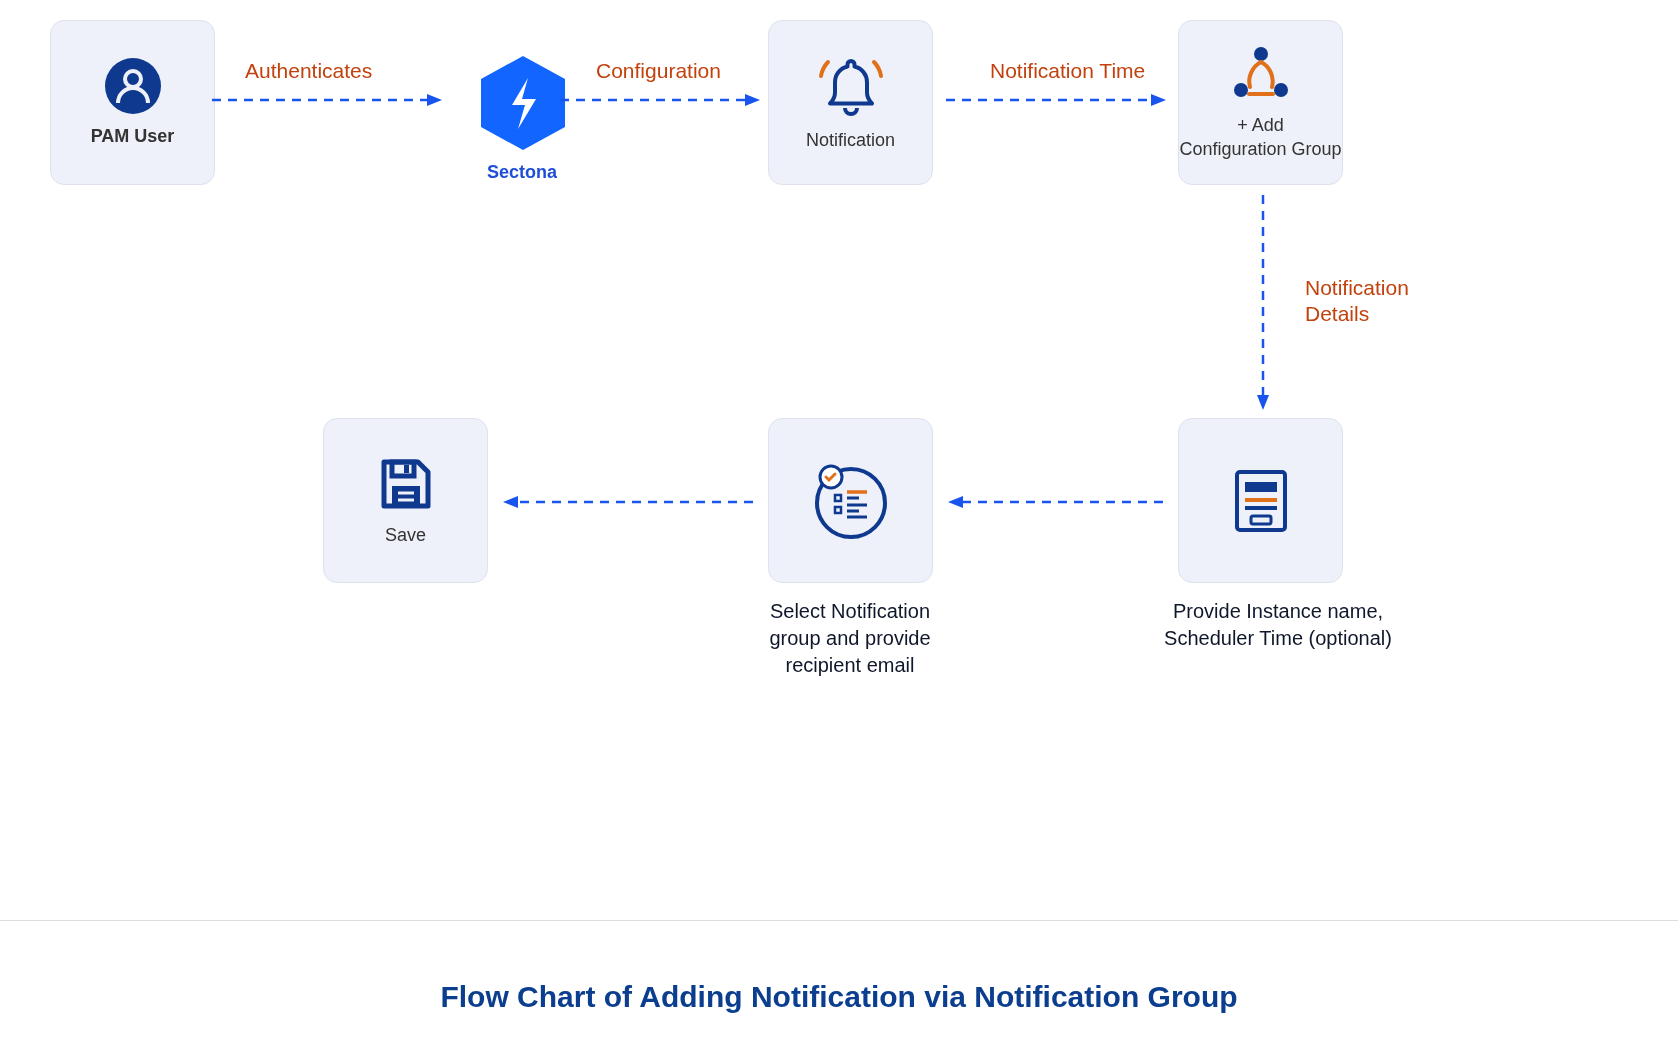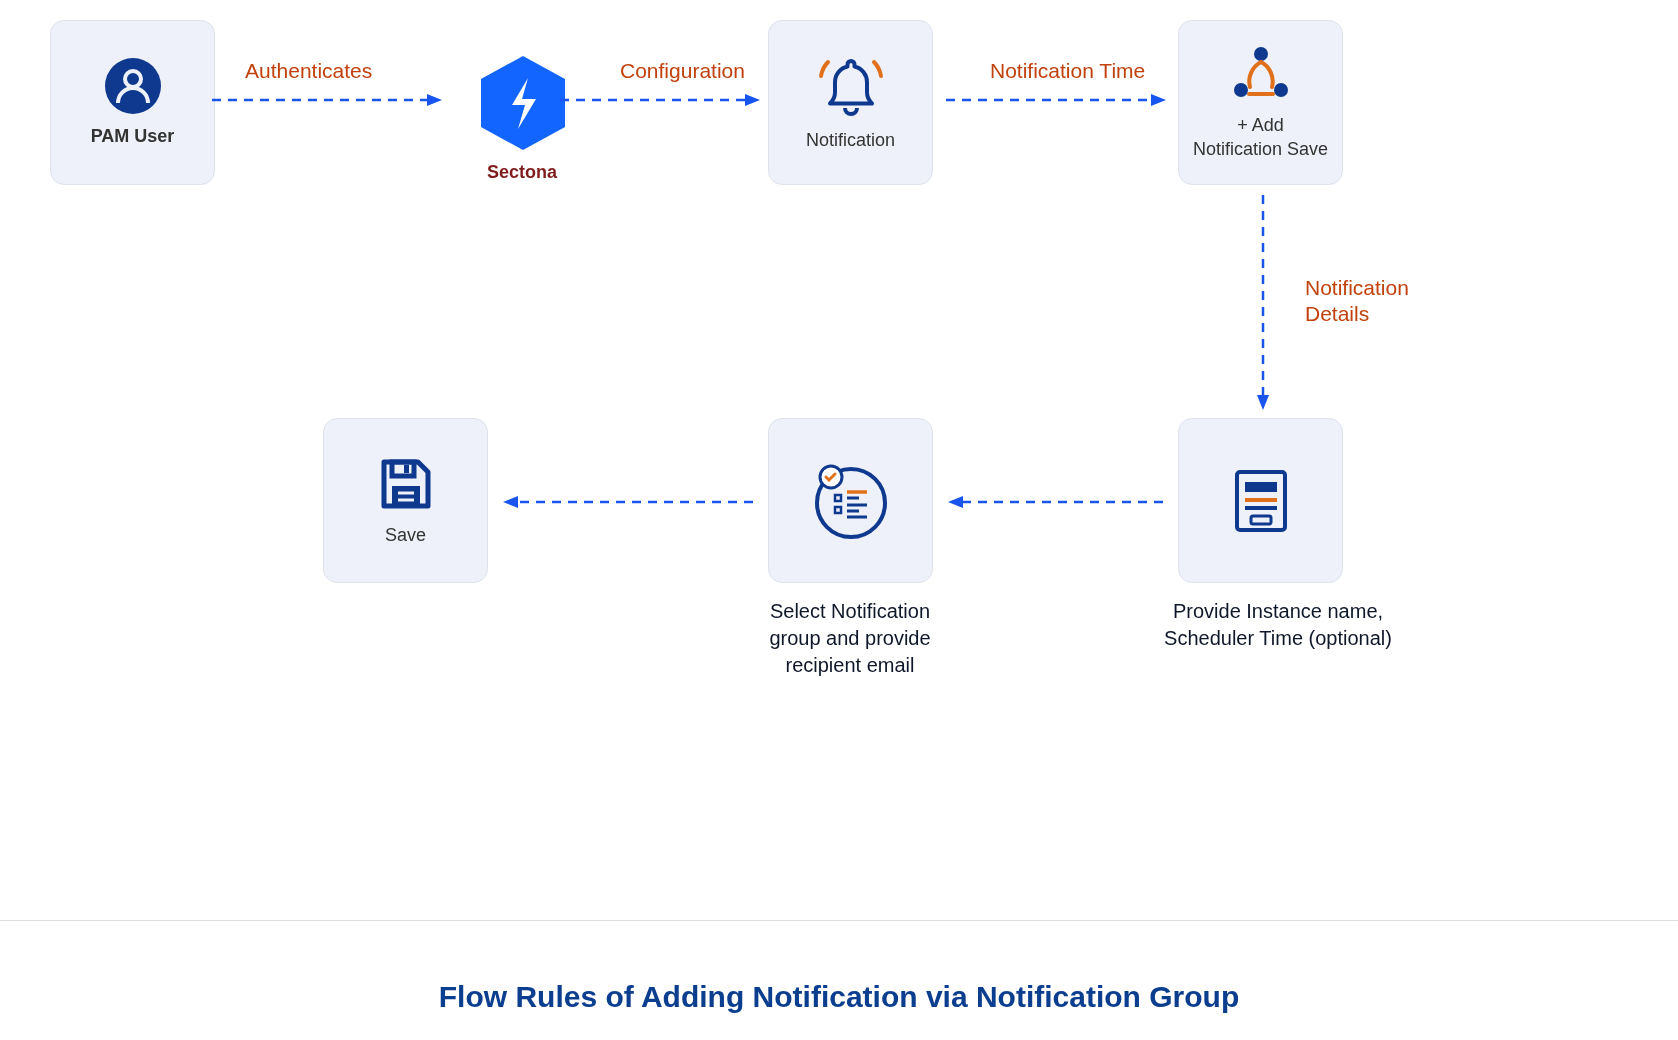--- a/index.html
+++ b/index.html
@@ -41,21 +41,21 @@
   }
   .edge-label {
     position: absolute;
     font-size: 21px;
     color: #c2410c;
     text-align: center;
     line-height: 1.25;
   }
   .sectona-label {
     font-size: 18px;
-    color: #7f1d1d;
+    color: #1d4ed8;
     font-weight: 700;
     position: absolute;
   }
   .footer-title {
     position: absolute;
     font-size: 30px;
     color: #0B3E8F;
     font-weight: 700;
     text-align: center;
   }
@@ -104,25 +104,25 @@
 <div class="node-box" style="left:1178px; top:20px;">
   <svg width="64" height="60" viewBox="0 0 64 60">
     <circle cx="32" cy="10" r="7" fill="#0F398F"></circle>
     <circle cx="12" cy="46" r="7" fill="#0F398F"></circle>
     <circle cx="52" cy="46" r="7" fill="#0F398F"></circle>
     <path d="M21 43 A22 22 0 0 1 32 18" fill="none" stroke="#E0701A" stroke-width="4" stroke-linecap="round"></path>
     <path d="M32 18 A22 22 0 0 1 43 43" fill="none" stroke="#E0701A" stroke-width="4" stroke-linecap="round"></path>
     <path d="M20 50 L44 50" fill="none" stroke="#E0701A" stroke-width="4" stroke-linecap="round"></path>
   </svg>
   <div class="node-label-inside" style="white-space:pre-line;">+ Add
-Notification Save</div>
+Configuration Group</div>
 </div>
 
 <div class="edge-label" style="left:245px; top:58px;">Authenticates</div>
-<div class="edge-label" style="left:620px; top:58px;">Configuration</div>
+<div class="edge-label" style="left:596px; top:58px;">Configuration</div>
 <div class="edge-label" style="left:990px; top:58px;">Notification Time</div>
 
 <div class="edge-label" style="left:1305px; top:275px; white-space:pre-line; text-align:left;">Notification
 Details</div>
 
 <div class="node-box" style="left:1178px; top:418px;">
   <svg width="60" height="70" viewBox="0 0 60 70">
     <rect x="6" y="6" width="48" height="58" rx="3" fill="none" stroke="#0F398F" stroke-width="4"></rect>
     <rect x="14" y="16" width="32" height="10" fill="#0F398F"></rect>
     <line x1="14" y1="34" x2="46" y2="34" stroke="#E0701A" stroke-width="4"></line>
@@ -188,13 +188,13 @@
   <polygon points="15,4 0,10 15,16" fill="#1854ED"></polygon>
 </svg>
 
 <svg class="arrow" style="left:503px; top:492px;" width="250" height="20">
   <line x1="250" y1="10" x2="15" y2="10" stroke="#1854ED" stroke-width="2.5" stroke-dasharray="9 7"></line>
   <polygon points="15,4 0,10 15,16" fill="#1854ED"></polygon>
 </svg>
 
 <div class="separator" style="top:920px;"></div>
 
-<div class="footer-title" style="left:0; right:0; top:980px;">Flow Rules of Adding Notification via Notification Group</div>
+<div class="footer-title" style="left:0; right:0; top:980px;">Flow Chart of Adding Notification via Notification Group</div>
 
 </body></html>

